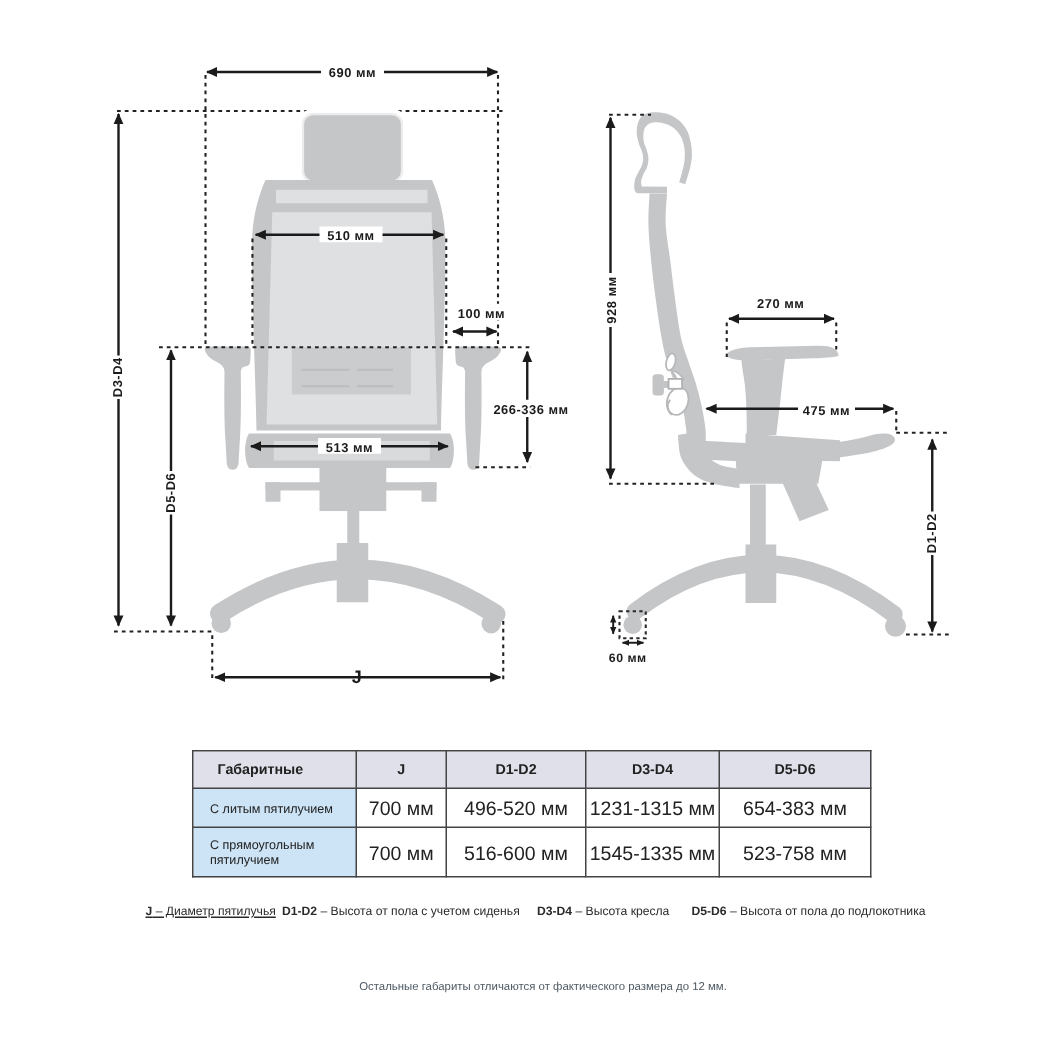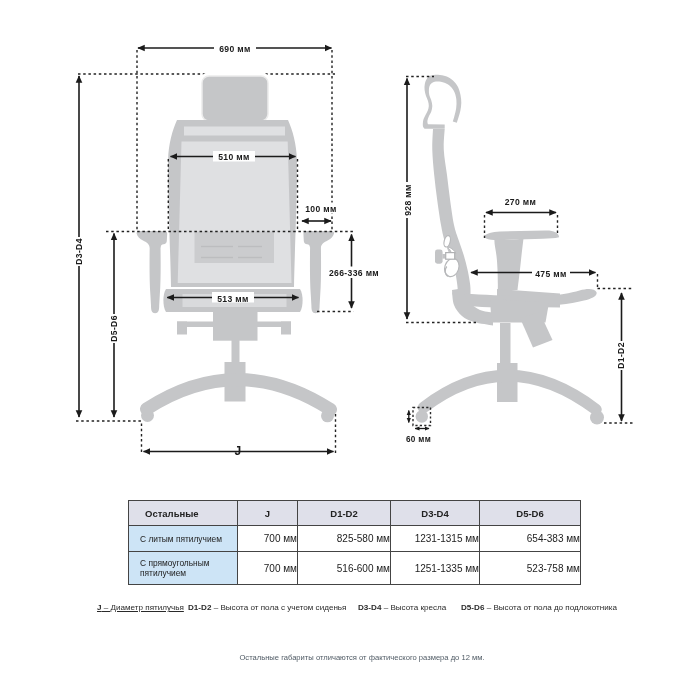--- a/index.html
+++ b/index.html
@@ -3,21 +3,21 @@
 <meta charset="utf-8">
 <style>
   html,body{margin:0;padding:0;background:#fff;}
   #canvas{position:relative;width:640px;height:700px;background:#fff;overflow:hidden;
     font-family:"Liberation Sans",sans-serif;}
   svg text{font-family:"Liberation Sans",sans-serif;font-weight:bold;fill:#1b1b1b;}
   table{border-collapse:collapse;table-layout:fixed;position:absolute;left:128px;top:500px;width:452px;
     font-family:"Liberation Sans",sans-serif;color:#222;}
   td,th{border:1px solid #444;padding:0;vertical-align:middle;}
   th{background:#dfe0ea;font-size:9.5px;font-weight:bold;}
-  td{font-size:10px;text-align:right;}
+  td{font-size:13px;text-align:center;}
   td.lbl{background:#cde4f6;text-align:left;padding-left:11px;font-size:8.4px;}
   .legend{position:absolute;top:603px;font-size:8.1px;color:#2a2a2a;white-space:pre;
     font-family:"Liberation Sans",sans-serif;}
   .legend b{font-weight:bold;}
   .fnote{position:absolute;left:0;width:700px;text-align:center;font-size:7.6px;
     color:#4f5a64;font-family:"Liberation Sans",sans-serif;}
 </style>
 </head>
 <body>
 <div id="canvas">
@@ -198,38 +198,38 @@
 <table>
   <colgroup>
         <col style="width:109px">
         <col style="width:60px">
         <col style="width:93px">
         <col style="width:89px">
         <col style="width:101px">
       </colgroup>
   <tbody>
         <tr style="height:25px;">
-    <th style="text-align:left;padding-left:16px;">Остальные</th>
+    <th style="text-align:left;padding-left:16px;">Габаритные</th>
     <th>J</th>
     <th>D1-D2</th>
     <th>D3-D4</th>
     <th>D5-D6</th>
   </tr>
   <tr style="height:26px;">
     <td class="lbl">С литым пятилучием</td>
     <td>700 мм</td>
-    <td>825-580 мм</td>
+    <td>496-520 мм</td>
     <td>1231-1315 мм</td>
     <td>654-383 мм</td>
   </tr>
   <tr style="height:33px;">
     <td class="lbl">С прямоугольным пятилучием</td>
     <td>700 мм</td>
     <td>516-600 мм</td>
-    <td>1251-1335 мм</td>
+    <td>1545-1335 мм</td>
     <td>523-758 мм</td>
   </tr>
 </tbody>
     </table>
 
 <div class="legend" style="left:97px;text-decoration:underline;"><b>J</b> – Диаметр пятилучья</div>
 <div class="legend" style="left:188px;"><b>D1-D2</b> – Высота от пола с учетом сиденья</div>
 <div class="legend" style="left:358px;"><b>D3-D4</b> – Высота кресла</div>
 <div class="legend" style="left:461px;text-align:right;"><b>D5-D6</b> – Высота от пола до подлокотника</div>
 

